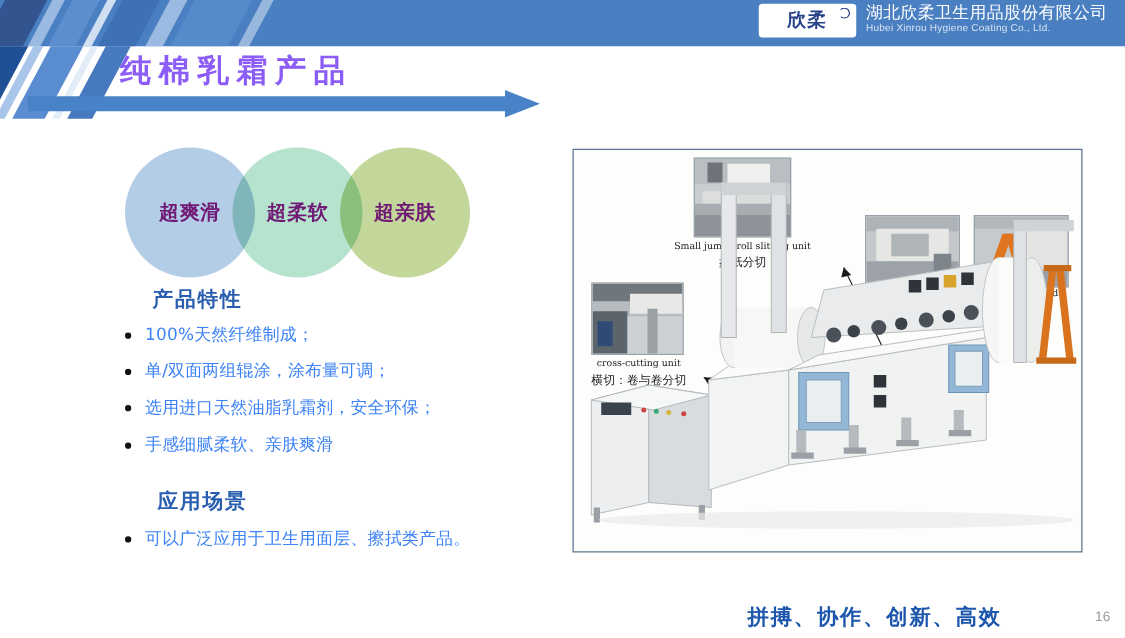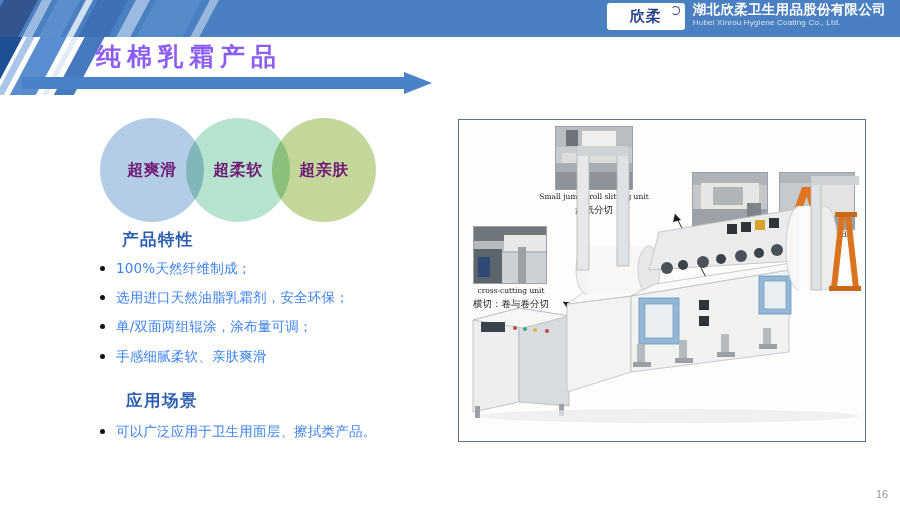--- a/index.html
+++ b/index.html
@@ -36,21 +36,21 @@
     font-family:"DejaVu Serif","Liberation Serif",serif;
     font-size:15px;font-weight:bold;color:#27418a;letter-spacing:1px;
     position:relative;
   }
   .logo-mark::after{
     content:"";position:absolute;right:5px;top:3px;
     width:7px;height:7px;border:1.4px solid #27418a;border-radius:50%;
     border-left-color:transparent;
   }
   .logo-text{display:flex;flex-direction:column;line-height:1.05;}
-  .logo-cn{font-size:13.5px;font-weight:bold;color:#ffffff;letter-spacing:.3px;}
+  .logo-cn{font-size:13.5px;font-weight:normal;color:#ffffff;letter-spacing:.3px;}
   .logo-en{font-size:8px;color:#d7e4f4;letter-spacing:.2px;margin-top:2px;}
 
   
   .corner-deco{position:absolute;left:0;top:37px;width:130px;height:58px;overflow:hidden;}
   .c-stripe{position:absolute;top:-30px;height:130px;transform:skewX(-28deg);}
   .d1{left:-26px;width:30px;background:#1f4f94;}
   .d2{left:8px;width:8px;background:#a9c6ea;}
   .d3{left:22px;width:26px;background:#5a8cd0;}
   .d4{left:54px;width:6px;background:#e3edf8;}
   .d5{left:66px;width:20px;background:#4779bf;}
@@ -173,25 +173,25 @@
 
   <div class="sec-head" style="left:122px;top:229px">产品特性</div>
 
   <div class="bullets" style="left:100px;top:259px;width:330px">
     <div class="bullet-row">
       <div class="dot"></div>
       <div class="bullet-txt">100%天然纤维制成；</div>
     </div>
     <div class="bullet-row">
       <div class="dot"></div>
+      <div class="bullet-txt">单/双面两组辊涂，涂布量可调；</div>
+    </div>
+    <div class="bullet-row">
+      <div class="dot"></div>
       <div class="bullet-txt">选用进口天然油脂乳霜剂，安全环保；</div>
-    </div>
-    <div class="bullet-row">
-      <div class="dot"></div>
-      <div class="bullet-txt">单/双面两组辊涂，涂布量可调；</div>
     </div>
     <div class="bullet-row">
       <div class="dot"></div>
       <div class="bullet-txt">手感细腻柔软、亲肤爽滑</div>
     </div>
   </div>
 
   <div class="sec-head" style="left:126px;top:390px">应用场景</div>
 
   <div class="bullets" style="left:100px;top:422px;width:340px">
@@ -336,15 +336,16 @@
       <rect x="370" y="166" width="32" height="5" fill="#c66a1a"></rect>
       <rect x="376" y="92" width="22" height="5" fill="#c66a1a"></rect>
 
       <rect x="352" y="60" width="10" height="110" fill="#e0e3e5" stroke="#b0b5b9" stroke-width="0.8"></rect>
       <rect x="352" y="56" width="48" height="9" fill="#cfd3d6"></rect>
 
       <ellipse cx="210" cy="296" rx="190" ry="7" fill="#e9eaea" opacity="0.7"></ellipse>
     </svg>
   </div>
 
+  <div class="footer-slogan">拼搏、协作、创新、高效</div>
   <div class="page-num">16</div>
 
 </div>
 
 </body></html>

